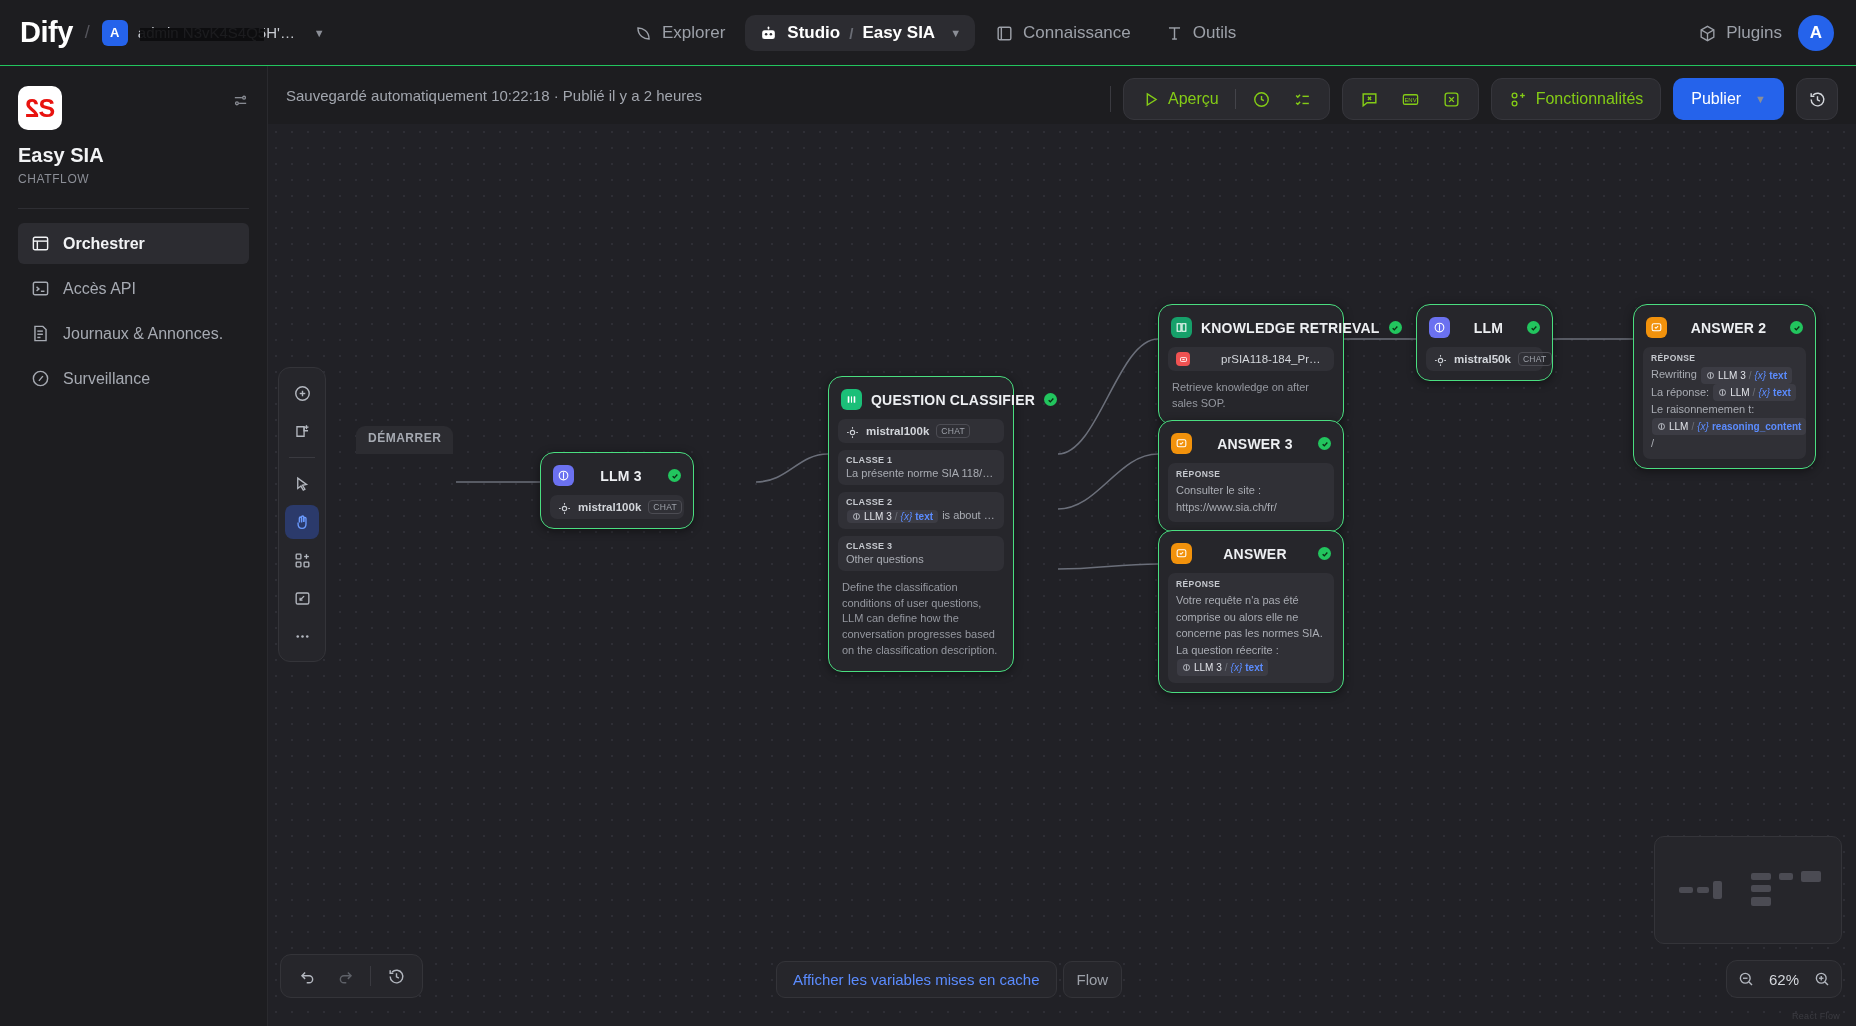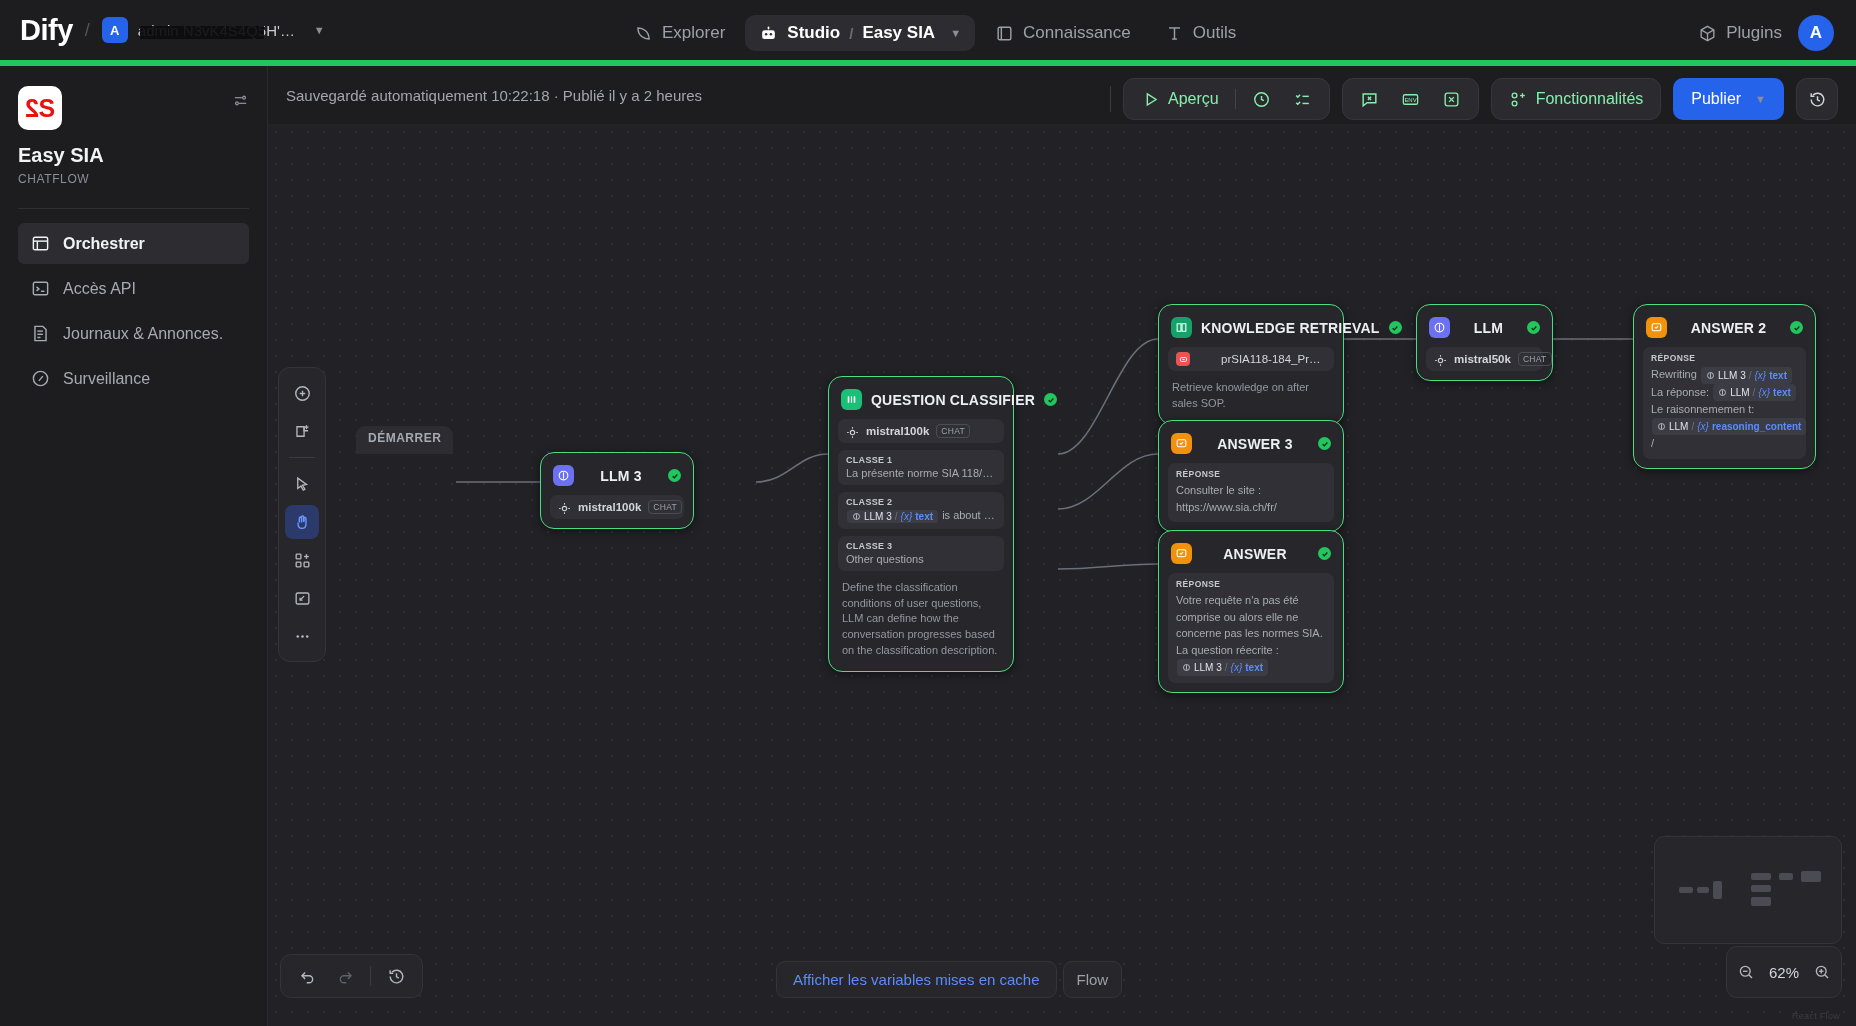--- a/index.html
+++ b/index.html
@@ -9,21 +9,21 @@
     font-family: "Liberation Sans", sans-serif;
     color: #e5e7eb;
     overflow: hidden;
   }
   body { position: relative; }
 
   
   .topbar {
     position: absolute; top: 0; left: 0; width: 1856px; height: 66px;
     background: #1d1d20;
-    border-bottom: 6px solid #22c55e;
+    border-bottom: 1px solid #22c55e;
     display: flex; align-items: center;
   }
   .brand-zone { display: flex; align-items: center; padding-left: 20px; gap: 10px; }
   .dify-logo {
     font-size: 29px; font-weight: 700; color: #fff; letter-spacing: -0.5px;
   }
   .slash-sep { color: #55555c; font-size: 18px; margin: 0 2px; }
   .ws-avatar {
     width: 26px; height: 26px; border-radius: 6px; background: #2563eb;
     color: #fff; font-size: 13px; font-weight: 600;
@@ -111,21 +111,21 @@
   }
   .tb-sep { width: 1px; height: 26px; background: #3a3a40; }
   .tb-group {
     display: flex; align-items: center; gap: 4px;
     background: #2a2a2f; border: 1px solid #36363c;
     border-radius: 11px; padding: 5px 8px; height: 42px;
   }
   .tb-btn {
     display: flex; align-items: center; gap: 8px;
     padding: 5px 9px; border-radius: 8px;
-    color: #86efac; font-size: 16px; cursor: pointer;
+    color: #84cc16; font-size: 16px; cursor: pointer;
   }
   .tb-btn svg { width: 19px; height: 19px; }
   .tb-inner-sep { width: 1px; height: 20px; background: #44444a; margin: 0 3px; }
   .publish-btn {
     background: #2563eb; color: #fff; font-size: 16px; font-weight: 500;
     border-radius: 10px; height: 42px; padding: 0 18px;
     display: flex; align-items: center; gap: 8px; cursor: pointer;
   }
   .hist-btn {
     background: #2a2a2f; border: 1px solid #36363c; border-radius: 11px;
@@ -286,21 +286,21 @@
     position: absolute; right: 14px; bottom: 82px;
     width: 188px; height: 108px; background: #26262b;
     border: 1px solid #343439; border-radius: 10px; z-index: 20;
     overflow: hidden;
   }
   .mm-node { position: absolute; background: #4b4b53; border-radius: 2px; }
 
   .zoomctl {
     position: absolute; right: 14px; bottom: 28px;
     background: #26262b; border: 1px solid #343439; border-radius: 11px;
-    height: 52px; display: flex; align-items: center;
+    height: 38px; display: flex; align-items: center;
     padding: 0 10px; gap: 10px; z-index: 20;
   }
   .zc-btn { color: #b3b7bf; cursor: pointer; display: flex; }
   .zc-val { font-size: 15px; color: #d4d7dc; min-width: 38px; text-align: center; }
 
   .rf-attrib {
     position: absolute; right: 16px; bottom: 5px;
     font-size: 9px; color: #3c3c42; letter-spacing: .3px; z-index: 21;
   }
 </style>

